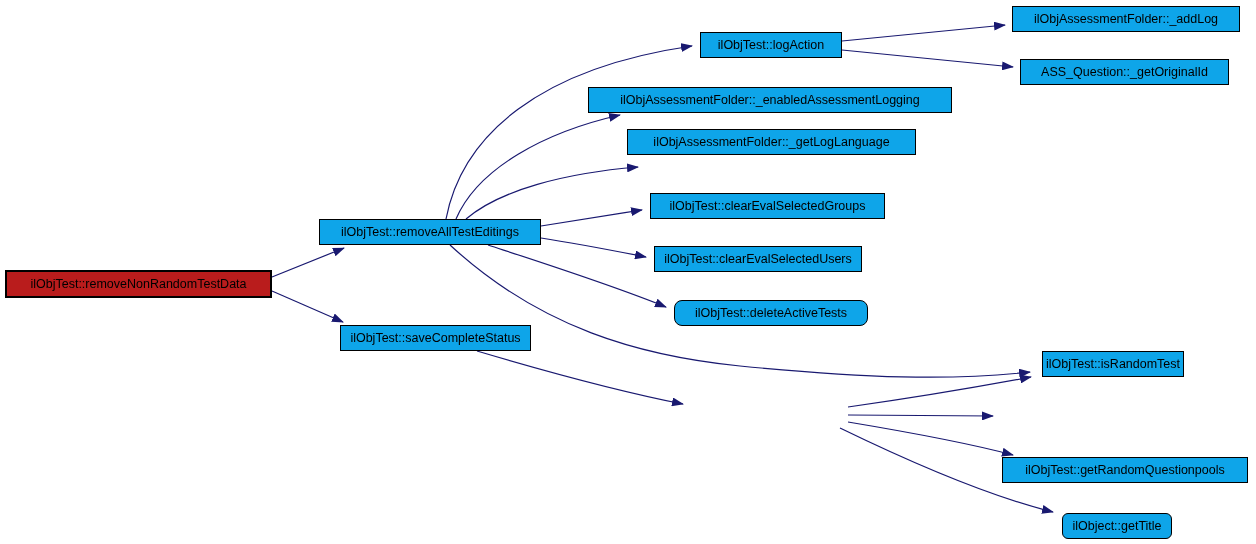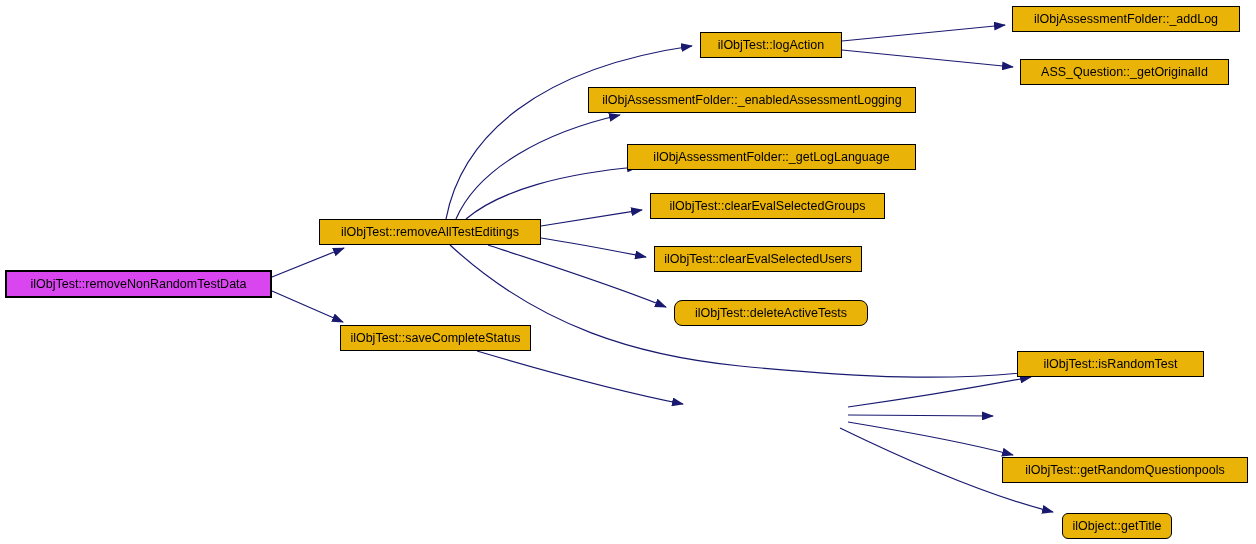--- a/index.html
+++ b/index.html
@@ -20,48 +20,48 @@
     left: 0; top: 0;
     width: 1256px;
     height: 544px;
   }
   .node {
     position: absolute;
     box-sizing: border-box;
     height: 26px;
     line-height: 24px;
     border: 1px solid #000000;
-    background: #eab308;
+    background: #0ea5e9;
     color: #000000;
     font-size: 12.5px;
     text-align: center;
     white-space: nowrap;
     cursor: pointer;
   }
   .node.root {
-    background: #d946ef;
+    background: #b91c1c;
     border-width: 2px;
     height: 28px;
     line-height: 24px;
     cursor: default;
   }
   
   .n0  { left: 5px;    top: 270px; width: 267px; }
   .n1  { left: 319px;  top: 219px; width: 222px; }
   .n2  { left: 340px;  top: 325px; width: 191px; }
   .n3  { left: 700px;  top: 32px;  width: 142px; }
   .n4  { left: 1012px; top: 6px;   width: 228px; }
   .n5  { left: 1020px; top: 59px;  width: 209px; }
-  .n6  { left: 588px;  top: 87px;  width: 328px; }
-  .n7  { left: 627px;  top: 144px; width: 289px; }
+  .n6  { left: 588px;  top: 87px;  width: 364px; }
+  .n7  { left: 627px;  top: 129px; width: 289px; }
   .n8  { left: 650px;  top: 193px; width: 235px; }
   .n9  { left: 654px;  top: 246px; width: 208px; }
   .n10 { left: 674px;  top: 300px; width: 194px; border-radius: 8px; }
   .n11 { left: 692px;  top: 402px; width: 156px; }
-  .n12 { left: 1017px; top: 351px; width: 187px; }
+  .n12 { left: 1042px; top: 351px; width: 142px; }
   .n13 { left: 1000px; top: 403px; width: 248px; }
   .n14 { left: 1002px; top: 457px; width: 246px; }
   .n15 { left: 1062px; top: 513px; width: 110px; border-radius: 6px; }
   .edge {
     fill: none;
     stroke: #191970;
     stroke-width: 1.2;
   }
 </style>
 </head>

